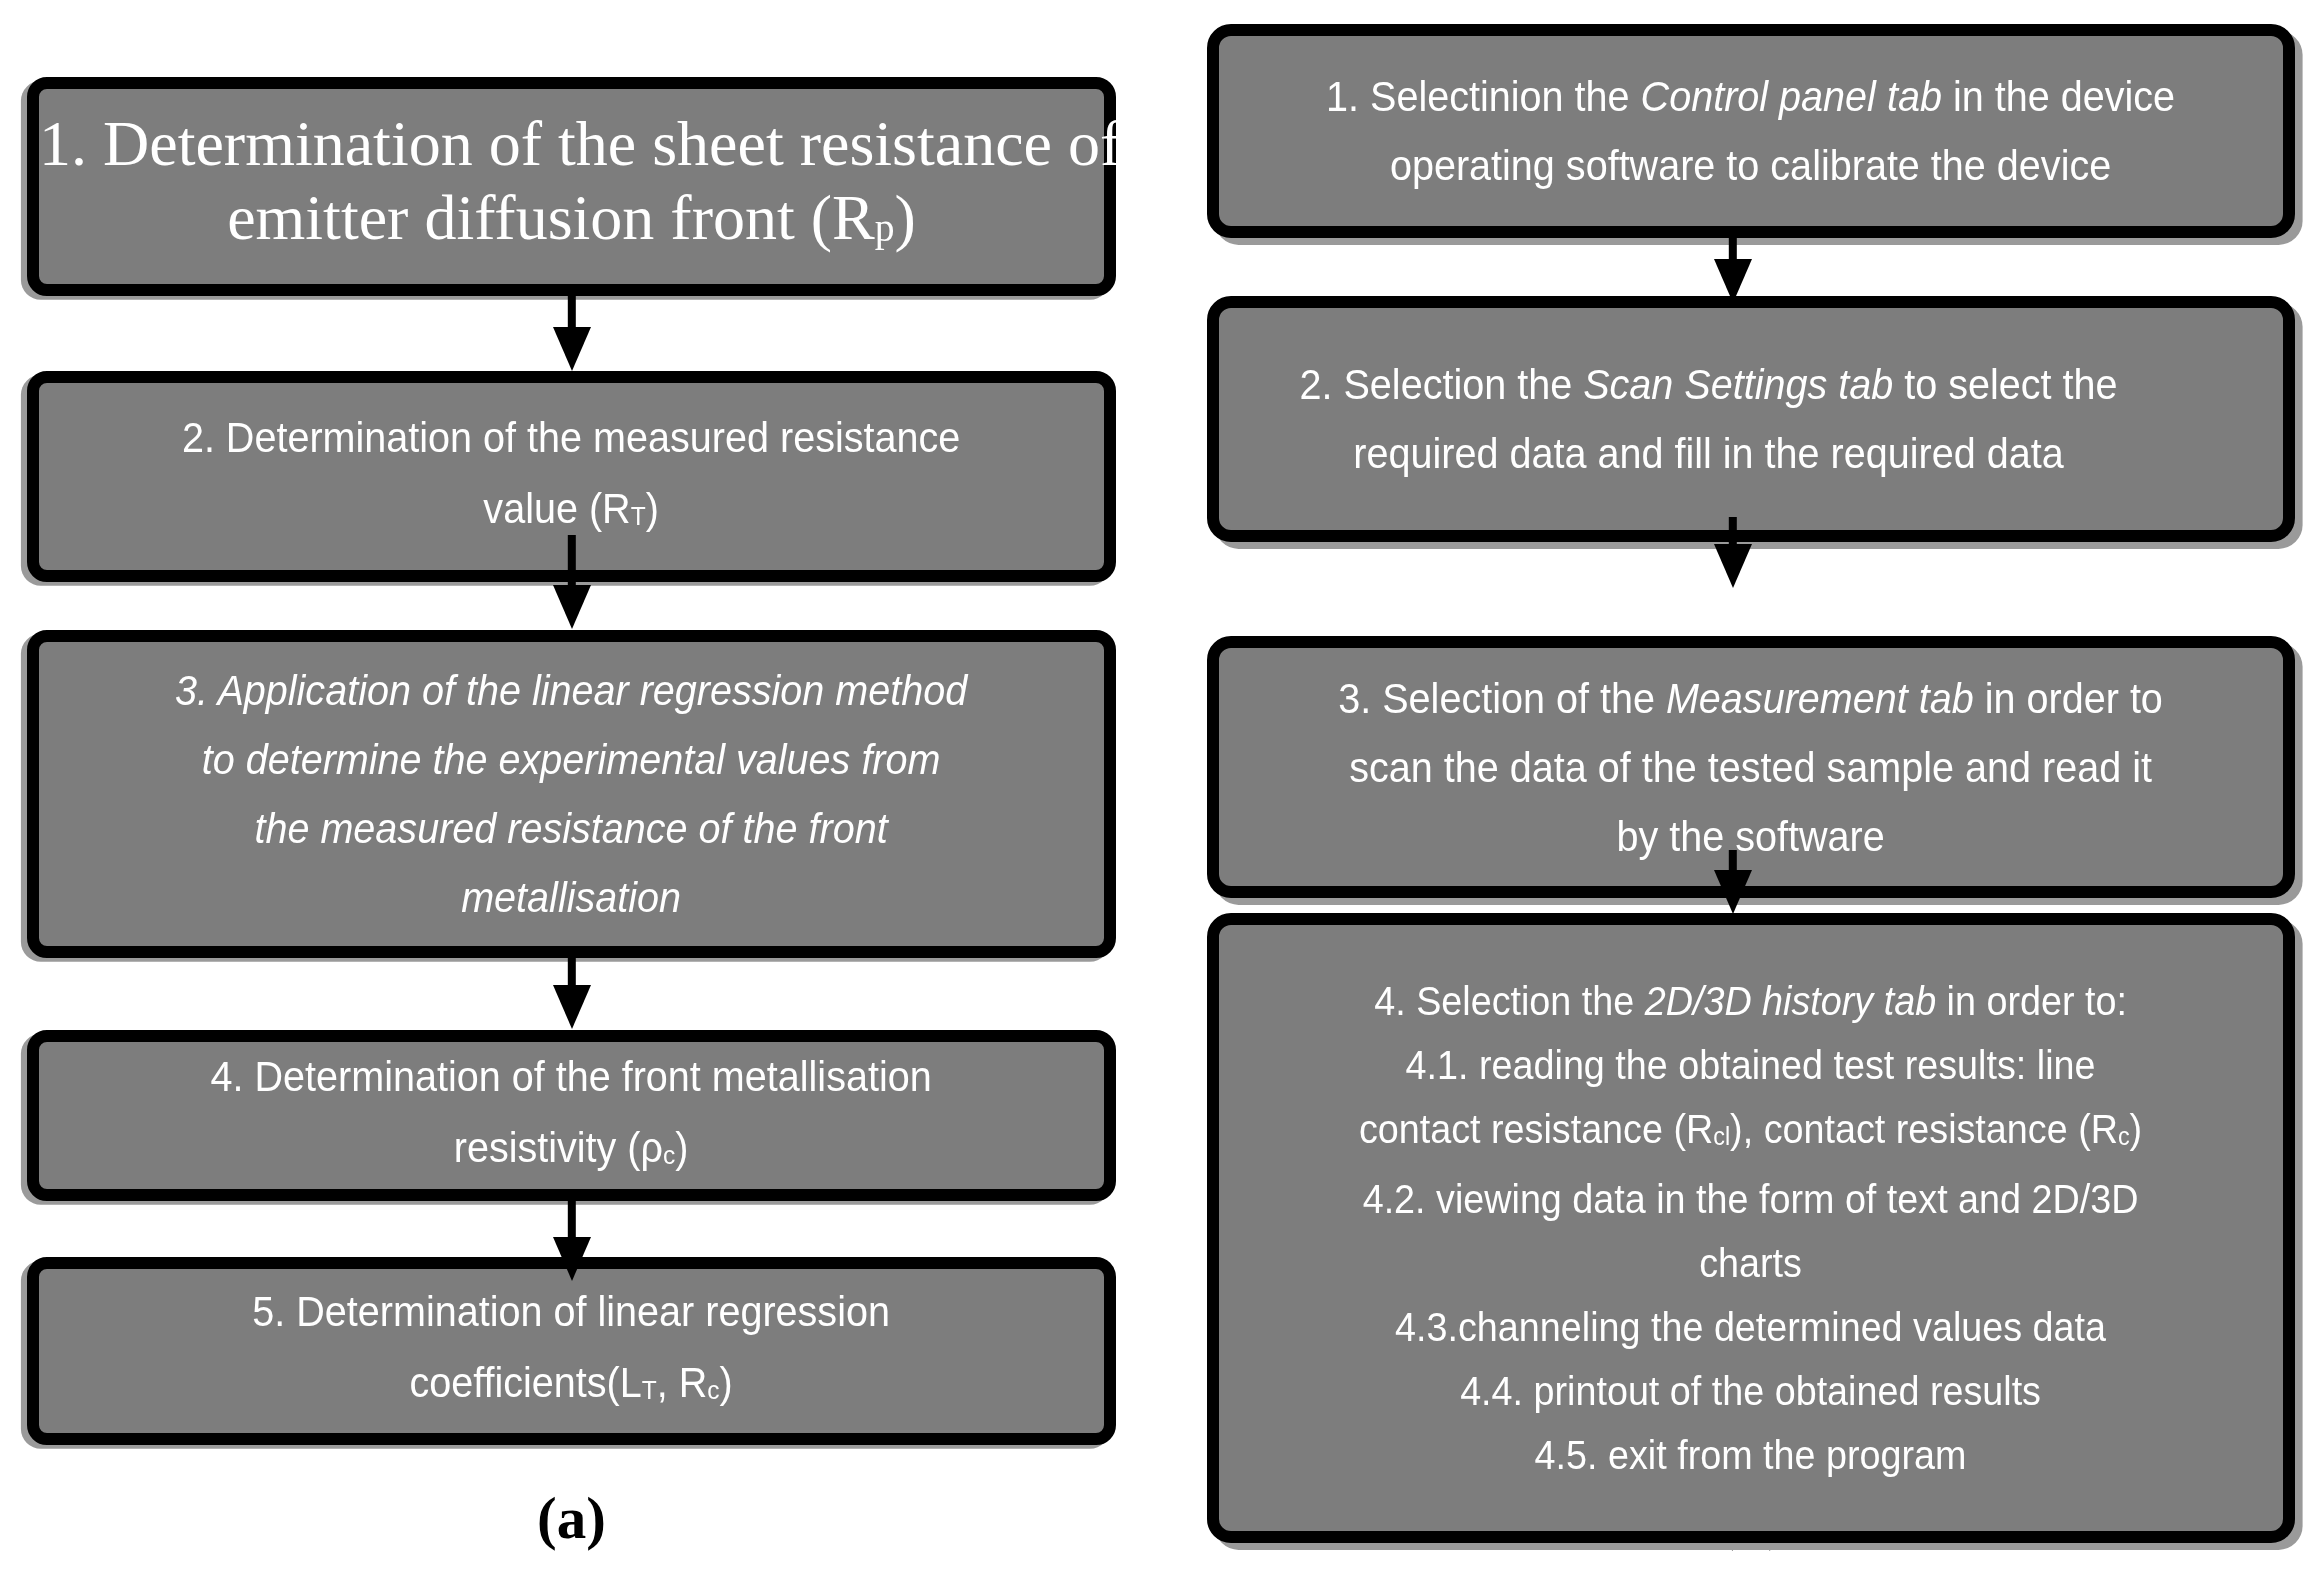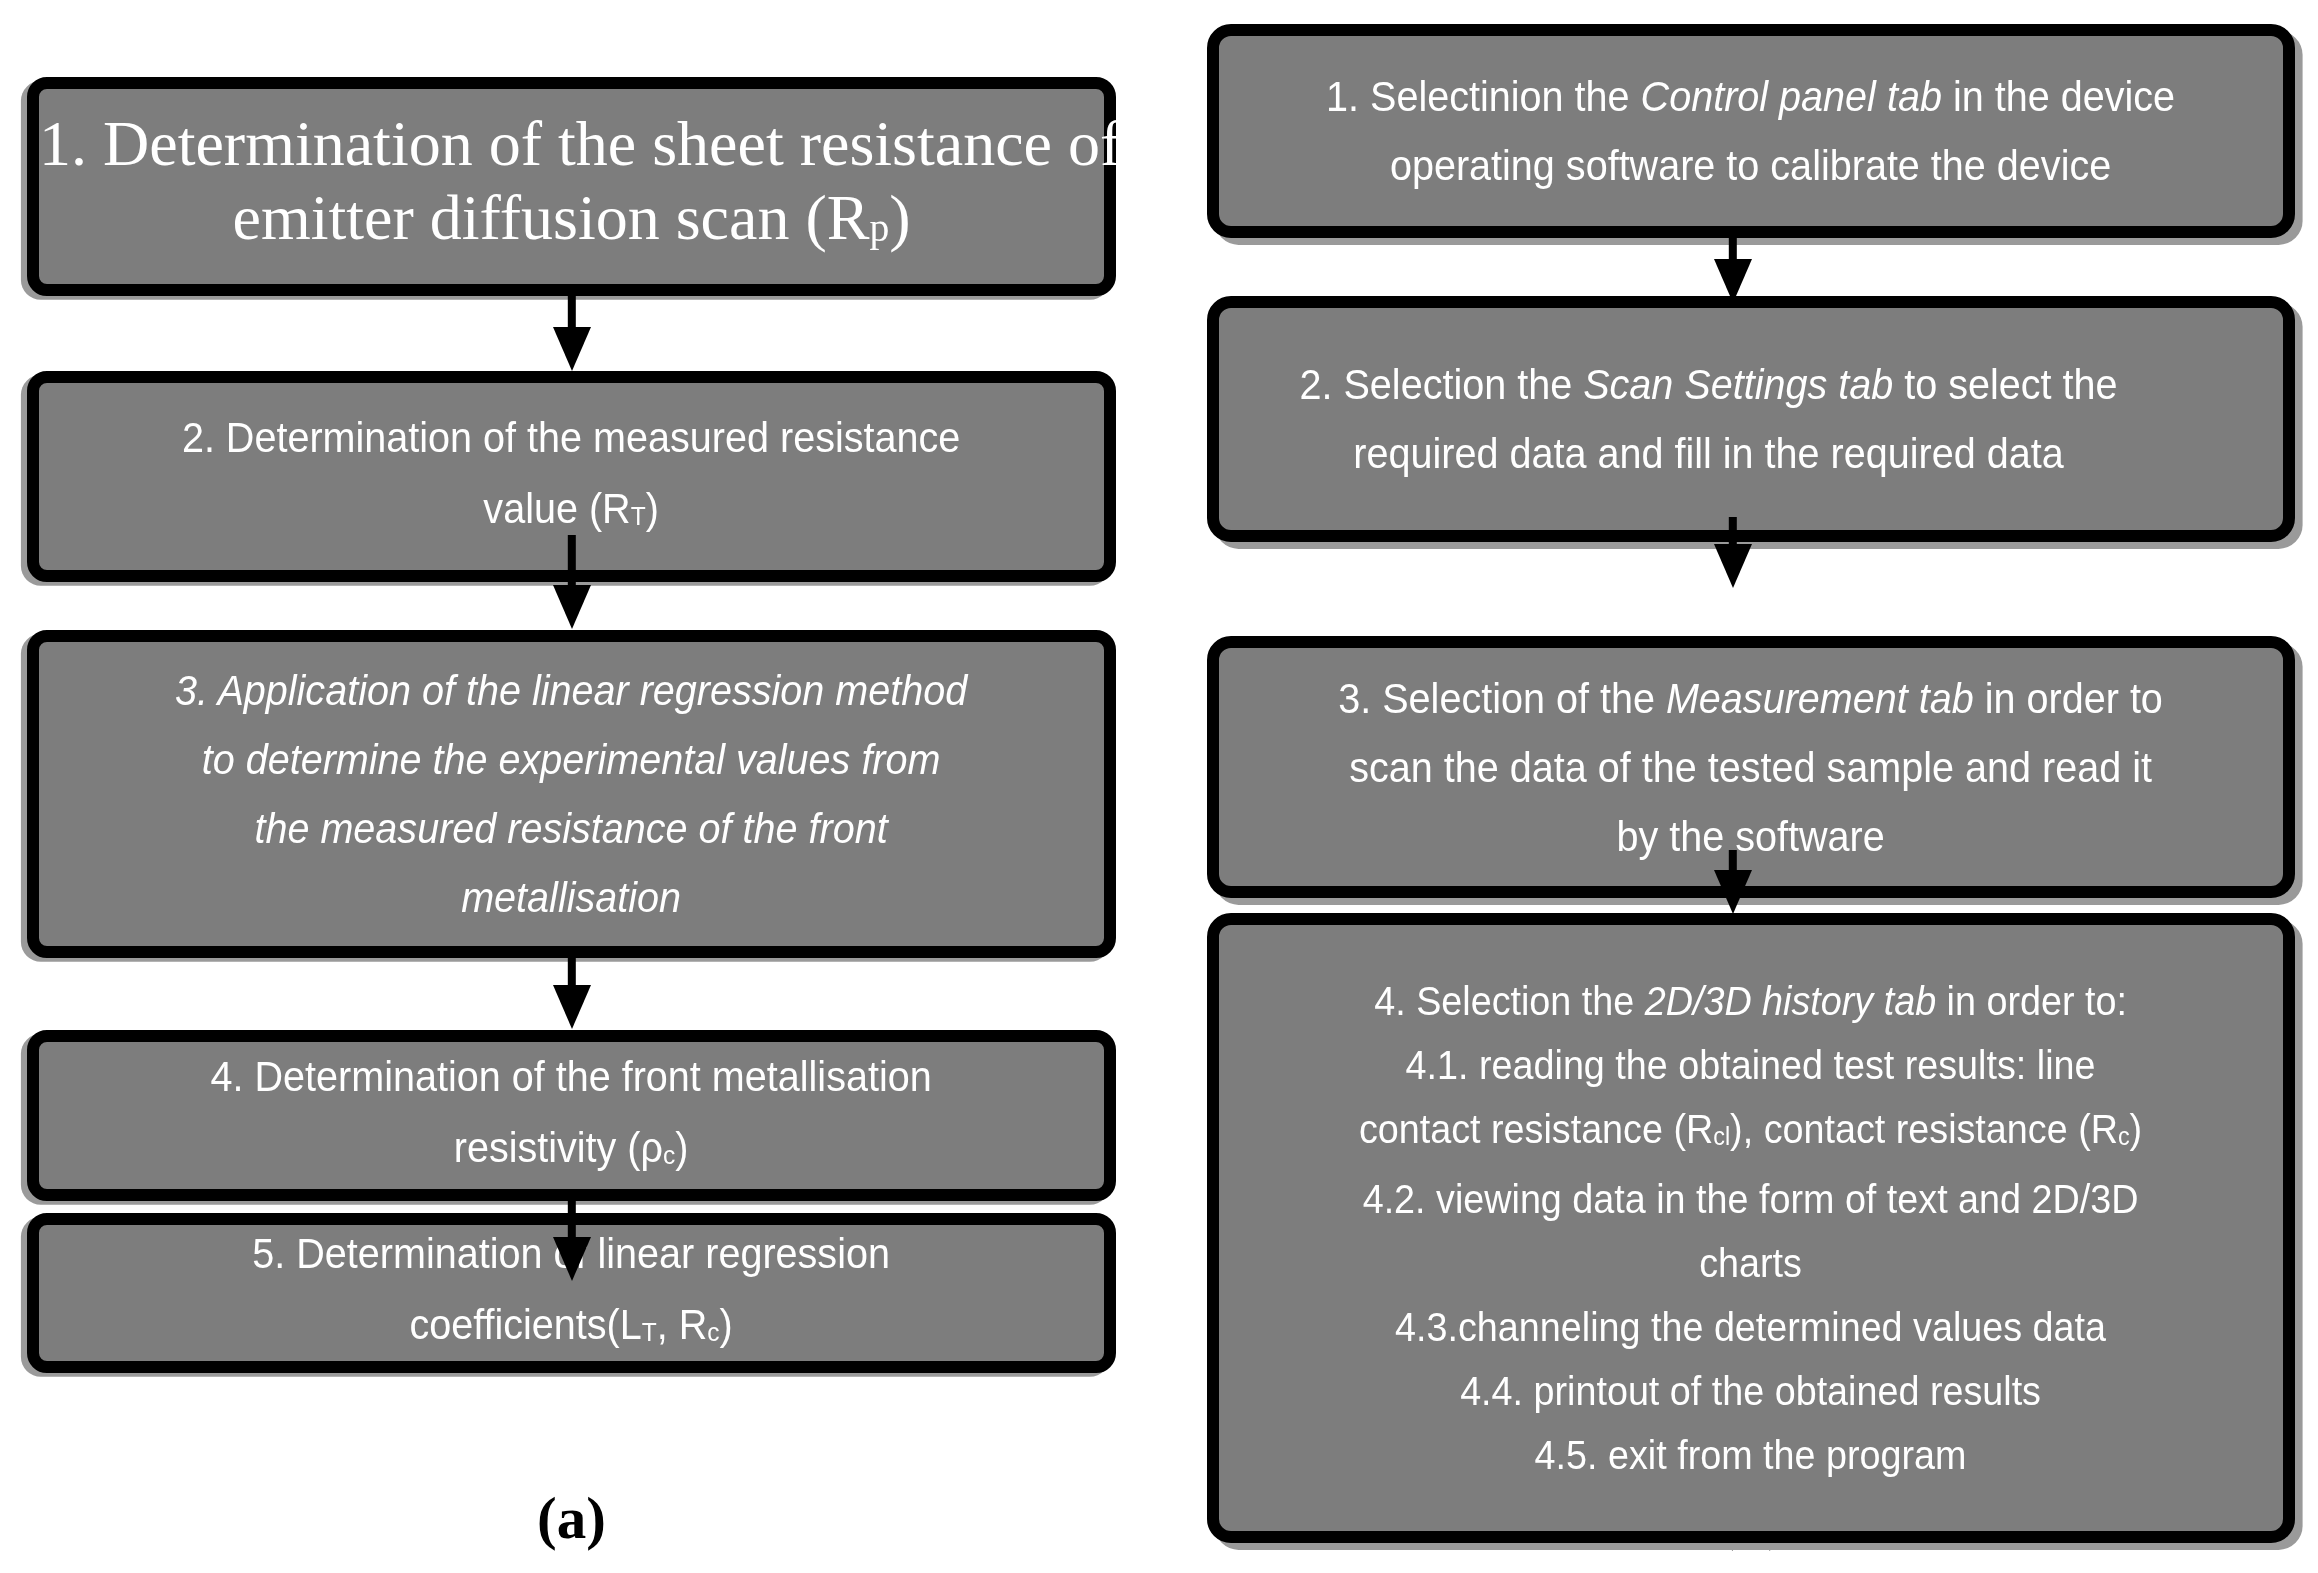--- a/index.html
+++ b/index.html
@@ -65,21 +65,21 @@
     font-weight: 700;
     font-size: 59px;
     color: #000000;
   }
   
   .col-a .box { left: 27px; width: 1089px; }
   #la-box1 { top: 77px;  height: 219px; }
   #la-box2 { top: 371px;  height: 211px; }
   #la-box3 { top: 630px;  height: 328px; font-style: italic; }
   #la-box4 { top: 1030px; height: 171px; }
-  #la-box5 { top: 1213px; height: 160px; align-items: center; }
+  #la-box5 { top: 1257px; height: 188px; align-items: center; }
   .col-a .arrow { left: 553px; }
   #la-arrow1 { top: 296px;  height: 75px;  }
   #la-arrow2 { top: 535px;  height: 94px; }
   #la-arrow3 { top: 957px; height: 72px;  }
   #la-arrow4 { top: 1200px; height: 81px; z-index: 3; }
   #label-a { left: 27px; width: 1089px; top: 1484px; }
   
   .col-b .box { left: 1207px; width: 1088px; }
   #lb-box1 { top: 24.4px;   height: 214px; }
   #lb-box2 { top: 296px;  height: 246px; align-items: flex-end; }
@@ -94,21 +94,21 @@
 </head>
 <body>
 
 <div id="canvas">
 
   <div class="col-a">
 
     <div class="box serif-box" id="la-box1">
       <div class="lines">
           <div class="line"><span>1. Determination of the sheet resistance of the</span></div>
-          <div class="line"><span>emitter diffusion scan (R</span><span class="sub">p</span><span>)</span></div>
+          <div class="line"><span>emitter diffusion front (R</span><span class="sub">p</span><span>)</span></div>
         </div>
     </div>
 
     <div class="arrow" id="la-arrow1">
       <div class="stem"></div>
       <div class="head"></div>
     </div>
 
     <div class="box sans-lg" id="la-box2">
       <div class="lines">

